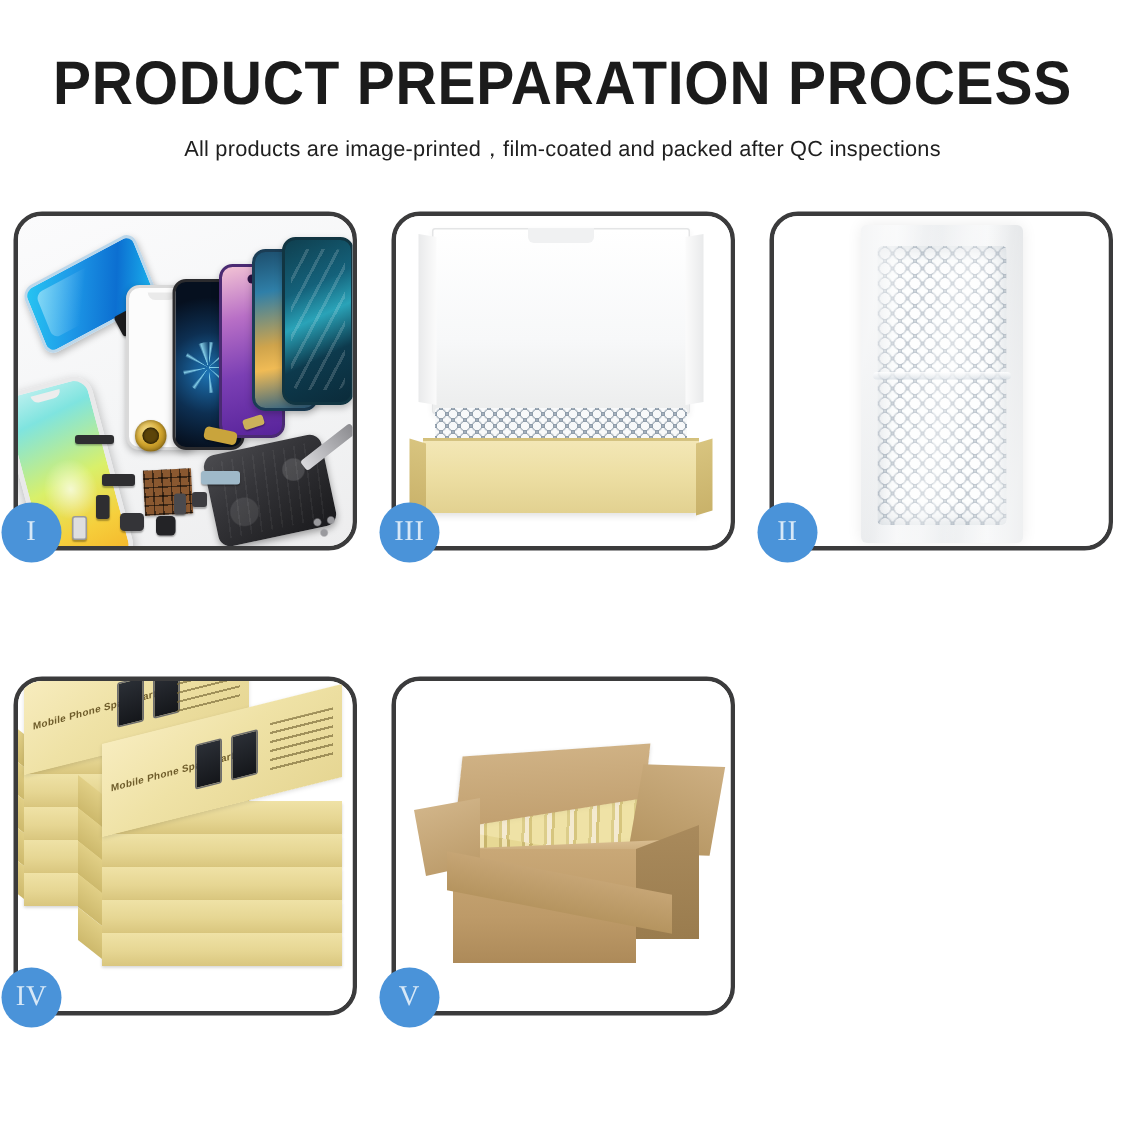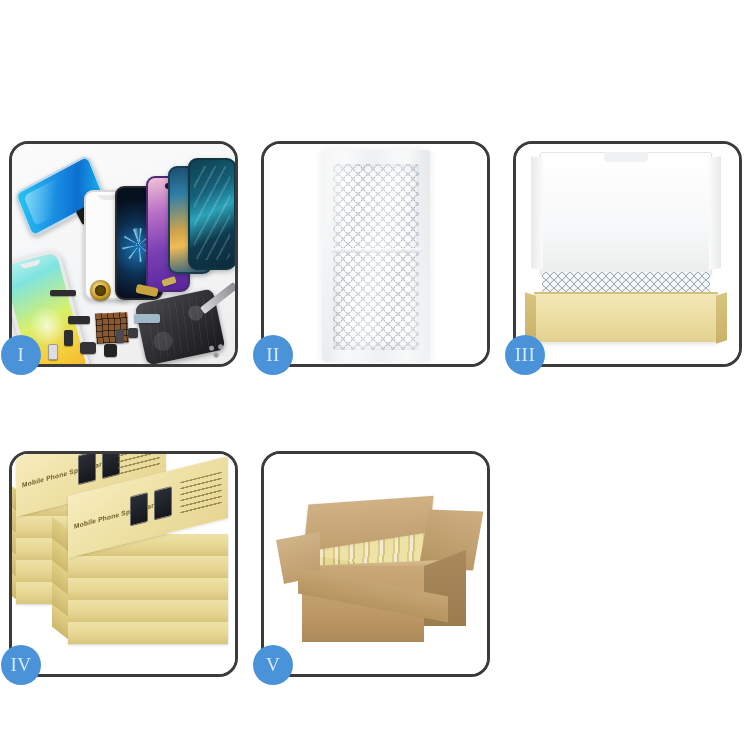--- a/index.html
+++ b/index.html
@@ -545,20 +545,24 @@
     border-radius: 1px;
   }
   .tape-a { left:36px; top:60px; width:18px; height:16px; transform: skewY(30deg); }
   .tape-b { left:42px; top:116px; width:18px; height:16px; transform: skewY(30deg); }
 </style>
 </head>
 <body>
 
 <div id="root">
 
+  <div class="header">
+    <div class="title">PRODUCT PREPARATION PROCESS</div>
+    <div class="subtitle">All products are image-printed，film-coated and packed after QC inspections</div>
+  </div>
 
   <div class="grid">
 
     <div class="panel">
       <div class="panel-inner p1">
         <div class="phone ph-blue"></div>
         <div class="ph-blue-chip"></div>
         <div class="phone ph-glass"></div>
         <div class="phone ph-dark">
             <span class="spark"></span>
@@ -582,40 +586,40 @@
         <div class="part pt9"></div>
         <div class="part pt10"></div>
         <div class="part pt11"></div>
         <div class="tweezer"></div>
         <div class="screws"></div>
       </div>
       <div class="badge">I</div>
     </div>
 
     <div class="panel">
-      <div class="panel-inner p2">
-        <div class="wrap-outer">
-          <div class="wrap-inner"></div>
-          <div class="wrap-fold"></div>
-          <div class="wrap-sheen"></div>
-        </div>
-      </div>
-      <div class="badge">II</div>
-    </div>
-
-    <div class="panel">
       <div class="panel-inner p3">
         <div class="b3-lid">
           <div class="b3-lid-tab"></div>
         </div>
         <div class="b3-bubble"></div>
         <div class="b3-rim"></div>
         <div class="b3-front"></div>
       </div>
       <div class="badge">III</div>
+    </div>
+
+    <div class="panel">
+      <div class="panel-inner p2">
+        <div class="wrap-outer">
+          <div class="wrap-inner"></div>
+          <div class="wrap-fold"></div>
+          <div class="wrap-sheen"></div>
+        </div>
+      </div>
+      <div class="badge">II</div>
     </div>
 
     <div class="panel">
       <div class="panel-inner p4">
         <div class="stack">
           <div class="ybox s1"></div>
           <div class="ybox s2"></div>
           <div class="ybox s3"></div>
           <div class="ybox s4"></div>
           <div class="ybox s5"></div>

